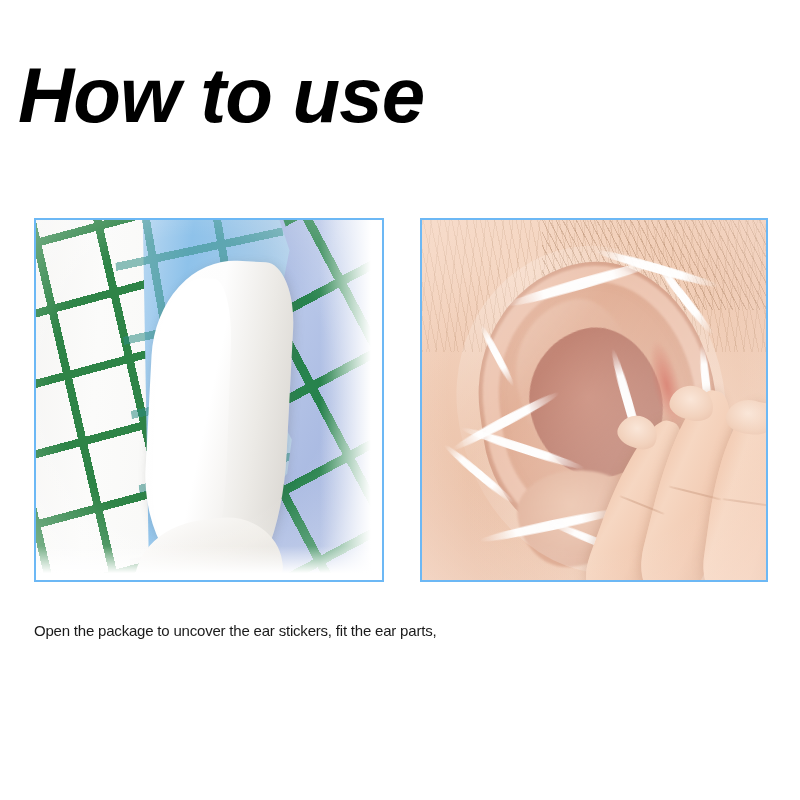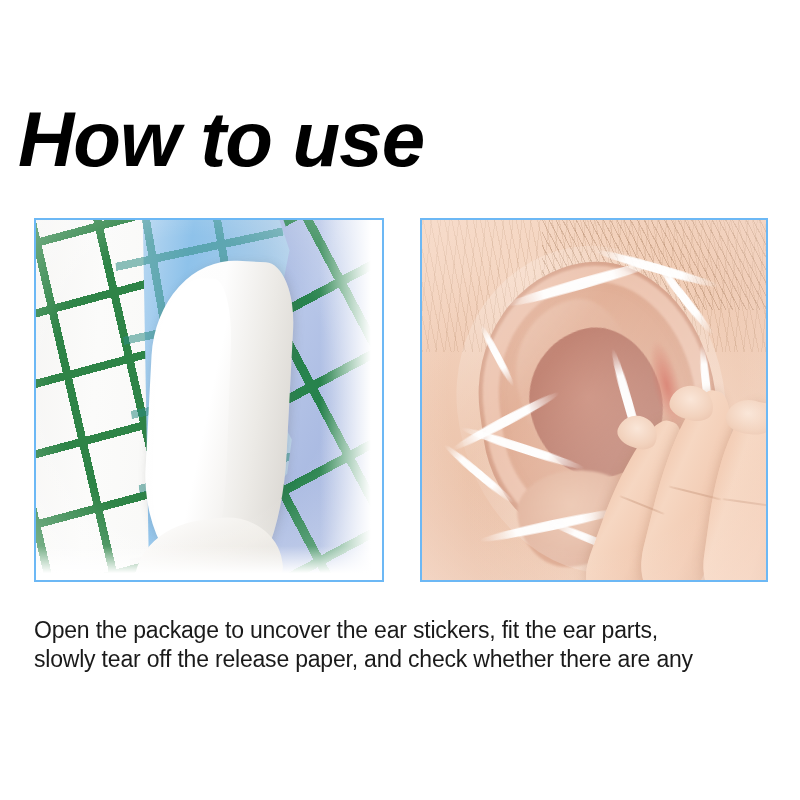--- a/index.html
+++ b/index.html
@@ -29,21 +29,20 @@
     left: 18px;
     top: 52px;
     font-family: "Liberation Sans", sans-serif;
     font-weight: bold;
     font-style: italic;
     font-size: 78px;
     line-height: 86px;
     letter-spacing: -1px;
     color: #000000;
     white-space: nowrap;
-    margin-top: 44px;
   }
 
   
   .panel {
     position: absolute;
     box-sizing: border-box;
     border: 2px solid #6cb8f5;
     background: #ffffff;
     overflow: hidden;
   }
@@ -404,21 +403,21 @@
     pointer-events: none;
   }
 
   
   .caption {
     position: absolute;
     left: 34px;
     top: 616px;
     width: 740px;
     font-family: "Liberation Sans", sans-serif;
-    font-size: 23px;
+    font-size: 15px;
     line-height: 29px;
     color: #1a1a1a;
     letter-spacing: -.2px;
   }
   .caption-line { display: block; white-space: nowrap; }
 </style>
 </head>
 <body>
 
 <div class="page">
@@ -487,16 +486,15 @@
       <div class="knuckle kn-1"></div>
       <div class="knuckle kn-2"></div>
       <div class="knuckle kn-3"></div>
 
       <div class="skin-vignette"></div>
     </div>
   </div>
 
   <div class="caption">
     <span class="caption-line">Open the package to uncover the ear stickers, fit the ear parts,</span>
-    <span class="caption-line">slowly tear off the release paper, and check whether there are any</span>
   </div>
 
 </div>
 
 </body></html>

